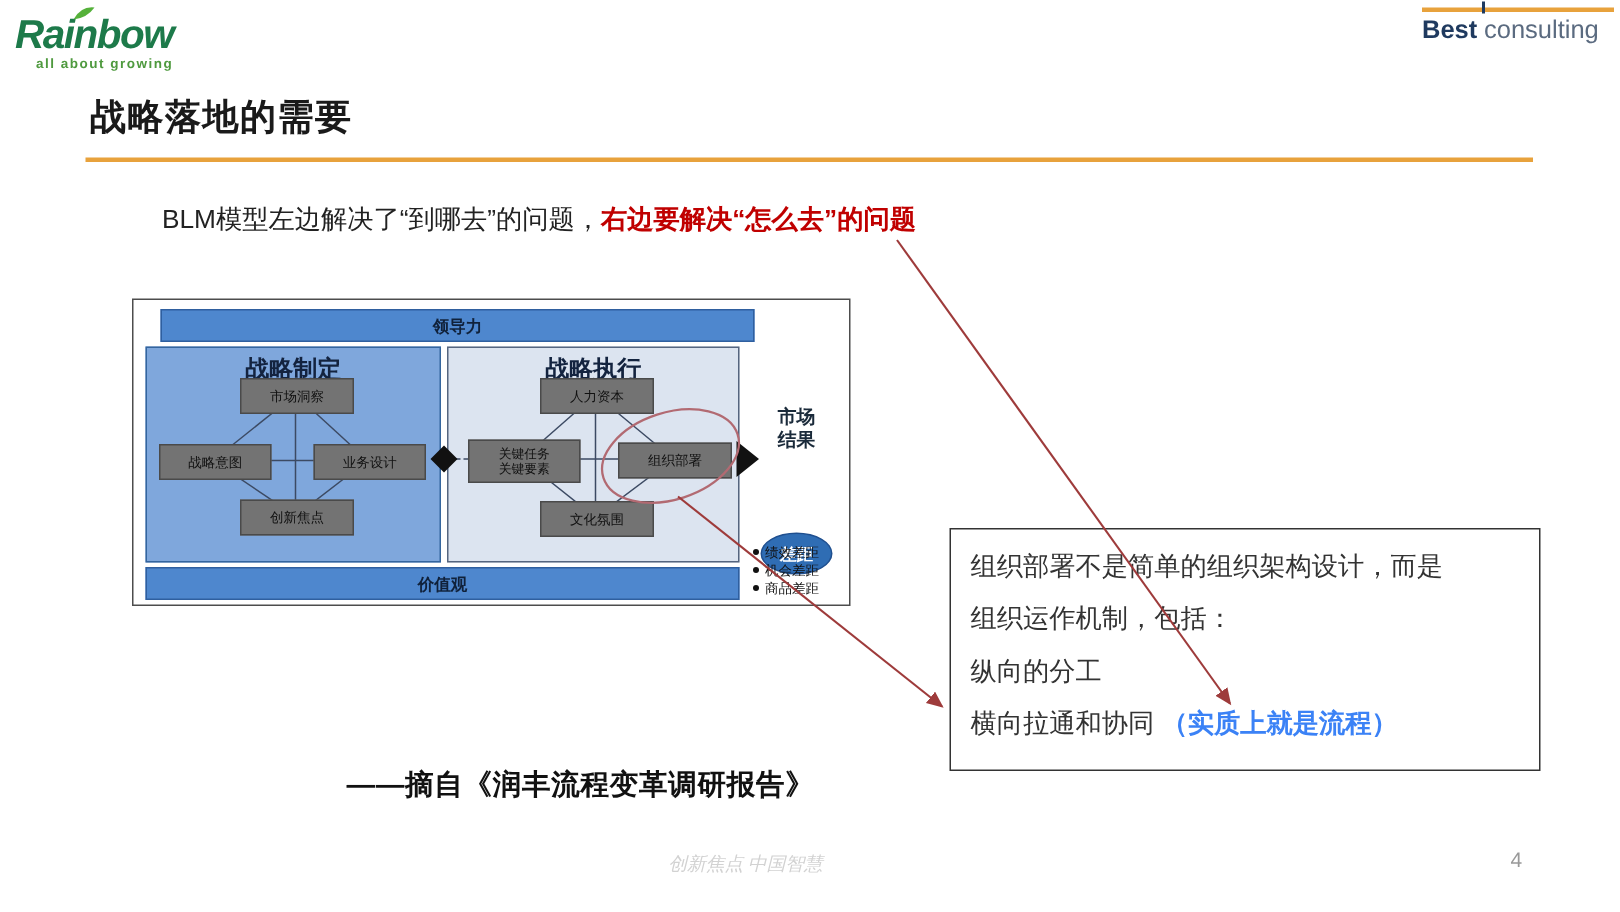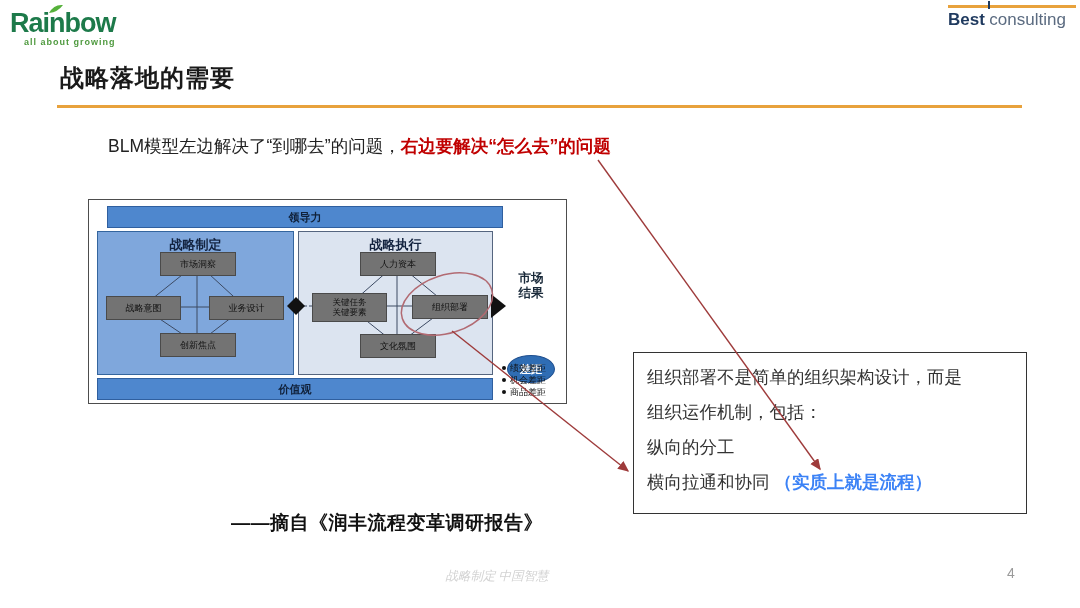--- a/index.html
+++ b/index.html
@@ -2,40 +2,40 @@
 <html><head>
 <meta charset="utf-8">
 <style>
   html,body{margin:0;padding:0;background:#e9e9e9;}
   .slide{
     position:relative;width:1080px;height:608px;background:#ffffff;
     font-family:"Liberation Sans","DejaVu Sans",sans-serif;overflow:hidden;margin:0 auto;
   }
   .abs{position:absolute;}
   
-  .rainbow-word{font-size:27px;font-weight:800;color:#1d7a4a;letter-spacing:-1px;}
+  .rainbow-word{font-size:27px;font-weight:800;color:#1d7a4a;letter-spacing:-1px;font-style:italic;}
   .rainbow-tagline{font-size:9px;font-weight:700;color:#4f9a3f;letter-spacing:1px;}
   .best-line{background:#e8a23c;height:3px;}
   .best-tick{background:#1f3a5f;width:2px;height:8px;}
   .best-word{font-size:17px;font-weight:800;color:#1f3a5f;}
   .best-consulting{font-size:17px;font-weight:400;color:#5b6b80;}
   
   .page-title{font-size:24px;font-weight:800;color:#1a1a1a;letter-spacing:1px;}
   .title-rule{background:#e8a23c;height:3px;}
   
   .intro{font-size:17.5px;color:#222;white-space:nowrap;margin-left:46px;}
   .intro .red{color:#c00000;font-weight:700;}
   
   .dg-outer{background:#fff;border:1.5px solid #4d4d4d;}
   .dg-bar{background:#4e87ce;border:1px solid #2f5f9f;display:flex;align-items:center;justify-content:center;
           font-size:11px;font-weight:700;color:#10213a;z-index:1;}
   .dg-panel-left{background:#7fa7dc;border:1px solid #34659e;z-index:1;}
   .dg-panel-right{background:#dce4f0;border:1px solid #55657f;z-index:1;}
   .dg-panel-title{position:absolute;top:4px;left:0;width:100%;text-align:center;
-          font-size:13px;font-weight:700;color:#13233f;}
+          font-size:16px;font-weight:700;color:#13233f;}
   .dg-node{background:#737373;border:1px solid #4a4a4a;display:flex;flex-direction:column;
           align-items:center;justify-content:center;font-size:9px;color:#111;z-index:3;line-height:1.15;}
   .dg-side-label{font-size:12.5px;font-weight:700;color:#1a2a3a;text-align:center;line-height:1.2;z-index:1;}
   .gap-ellipse{background:#2f6db4;border:1px solid #1f4f8f;border-radius:50%;display:flex;align-items:center;
           justify-content:center;color:#fff;font-size:11px;font-weight:700;z-index:1;margin-top:32px;}
   .bullet-row{display:flex;align-items:center;gap:4px;font-size:9px;color:#111;height:12px;justify-content:center;}
   .bullet-dot{width:4px;height:4px;border-radius:50%;background:#111;flex:0 0 4px;}
   svg.layer{position:absolute;left:0;top:0;pointer-events:none;}
   .connector-layer{z-index:2;}
   .overlay-layer{z-index:6;}
@@ -168,16 +168,16 @@
     <polygon points="491,294 506,306 491,318" fill="#111"></polygon>
 
     <ellipse cx="447" cy="304" rx="47" ry="29" transform="rotate(-18 447 304)" fill="none" stroke="#b26a72" stroke-width="1.5"></ellipse>
 
     <line x1="598" y1="160" x2="820" y2="469" stroke="#9e3b3b" stroke-width="1.4" marker-end="url(#redArrow)"></line>
     <line x1="452" y1="331" x2="628" y2="471" stroke="#9e3b3b" stroke-width="1.4" marker-end="url(#redArrow)"></line>
   </svg>
 
   <div class="abs citation" style="left:177px;top:510px;width:420px;">——摘自《润丰流程变革调研报告》</div>
 
-  <div class="abs footer-slogan" style="left:377px;top:568px;width:240px;">战略制定 中国智慧</div>
+  <div class="abs footer-slogan" style="left:377px;top:568px;width:240px;">创新焦点 中国智慧</div>
   <div class="abs page-num" style="left:1007px;top:565px;">4</div>
 
 </div>
 
 </body></html>

